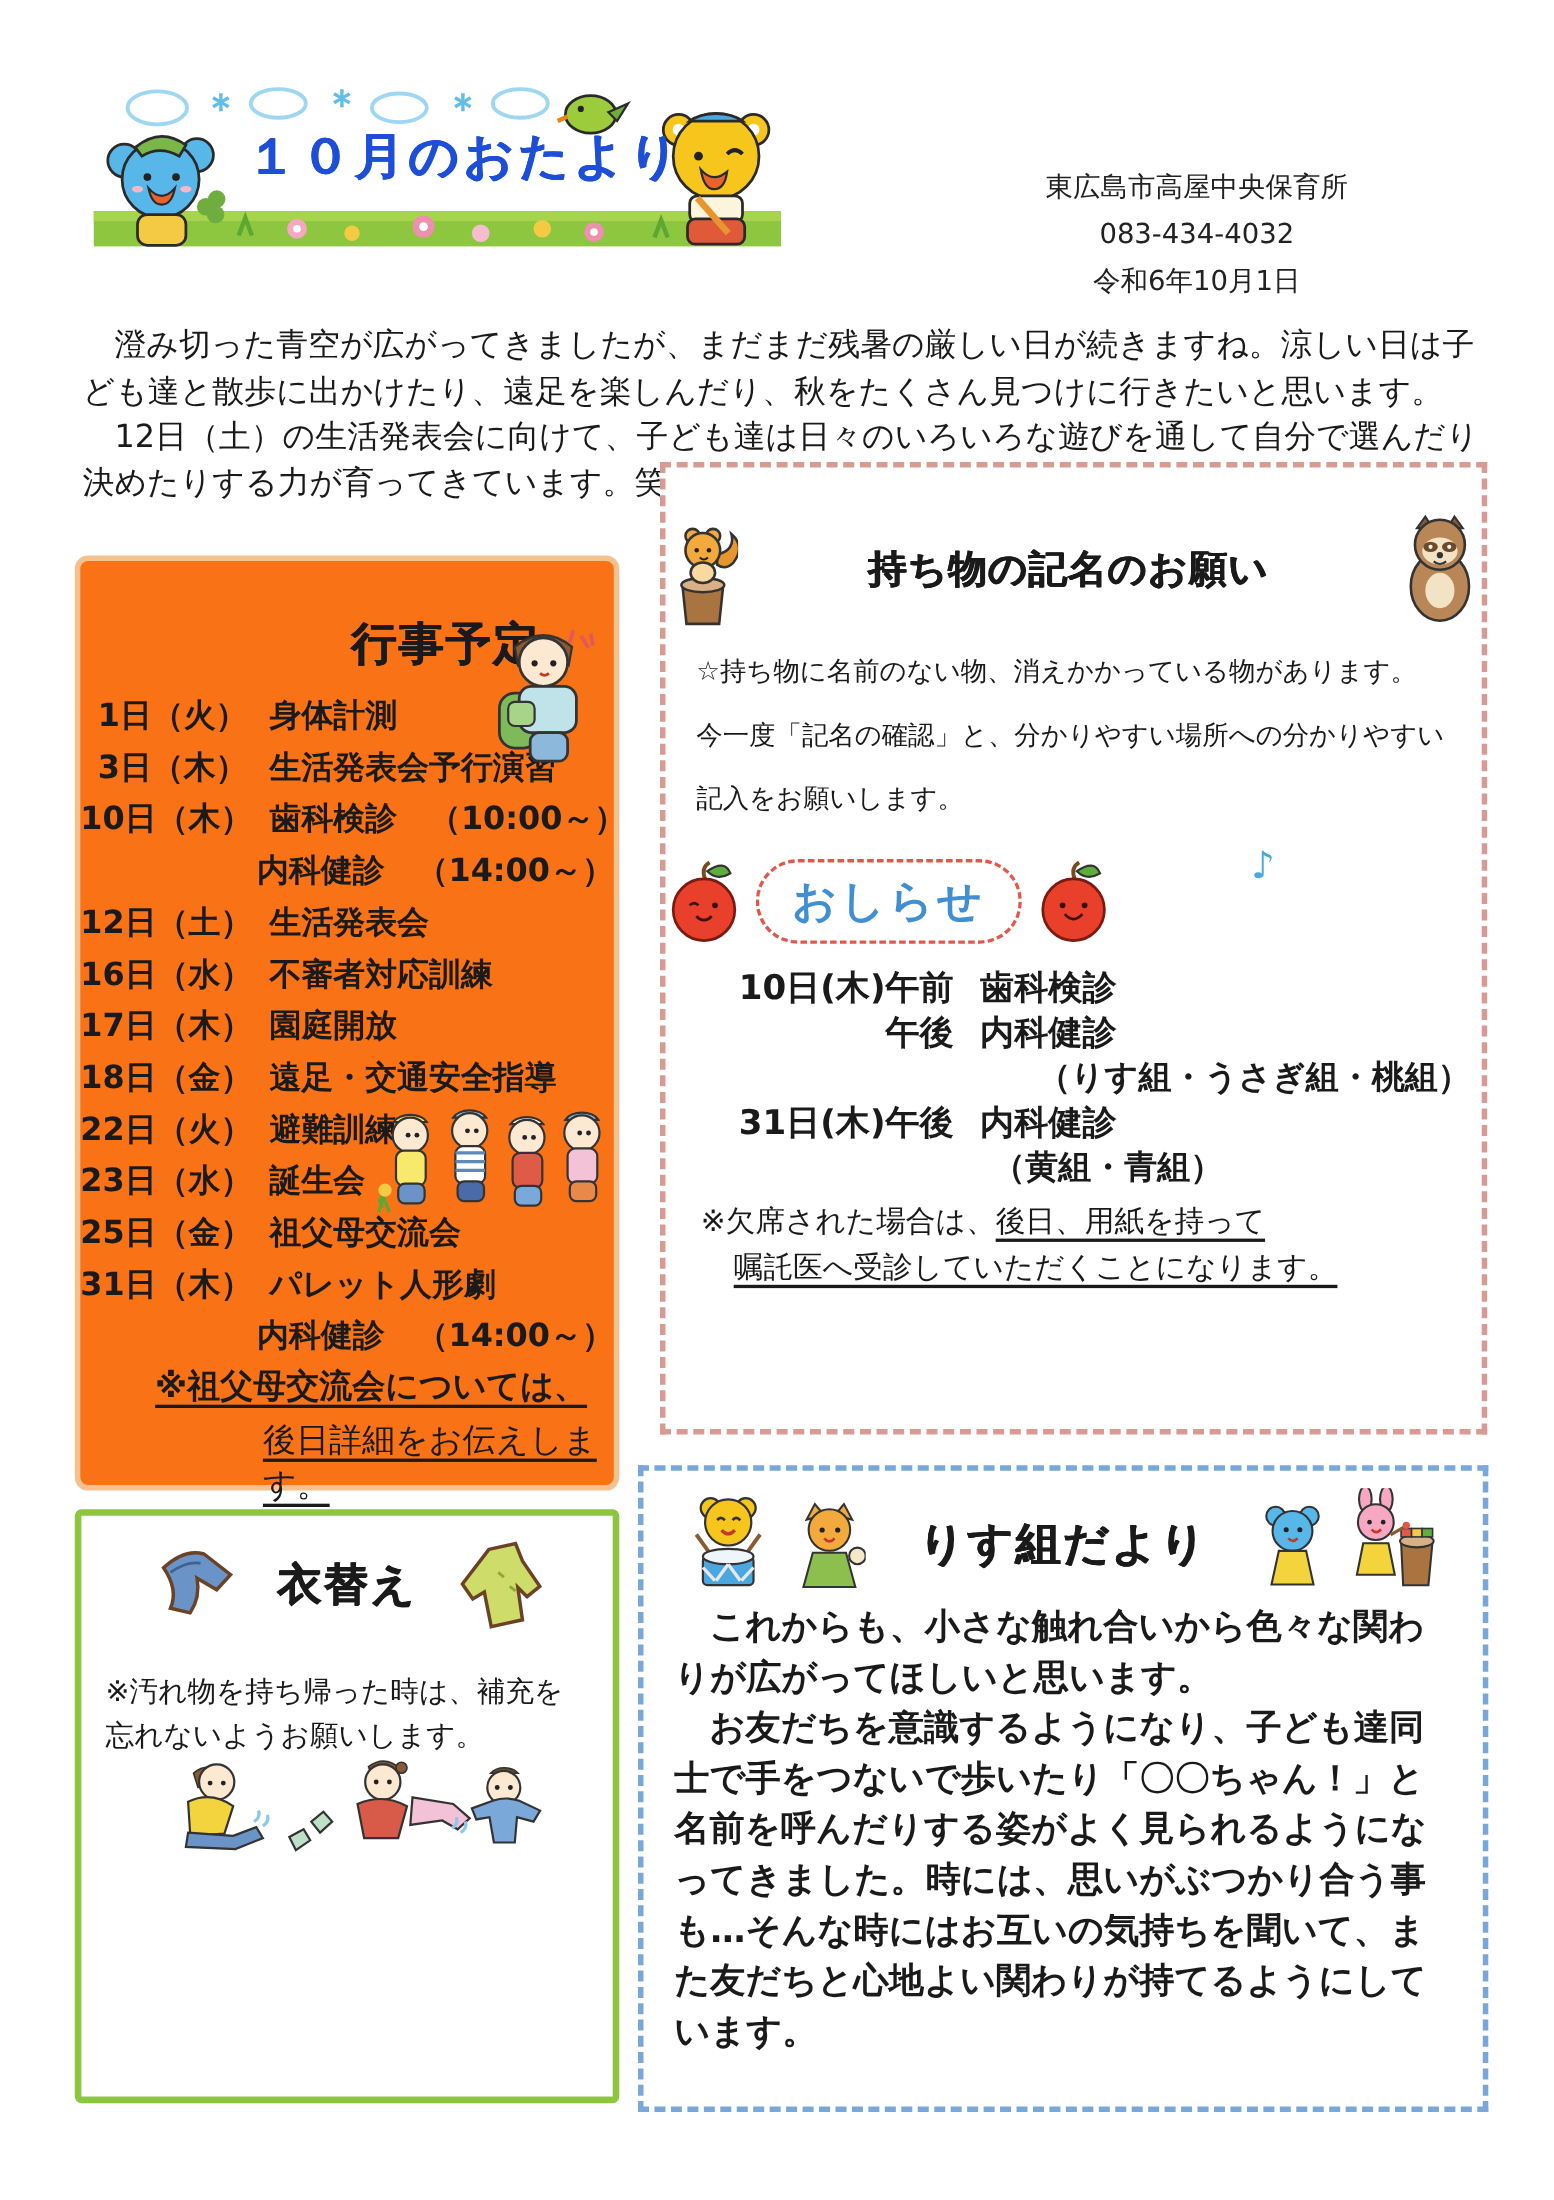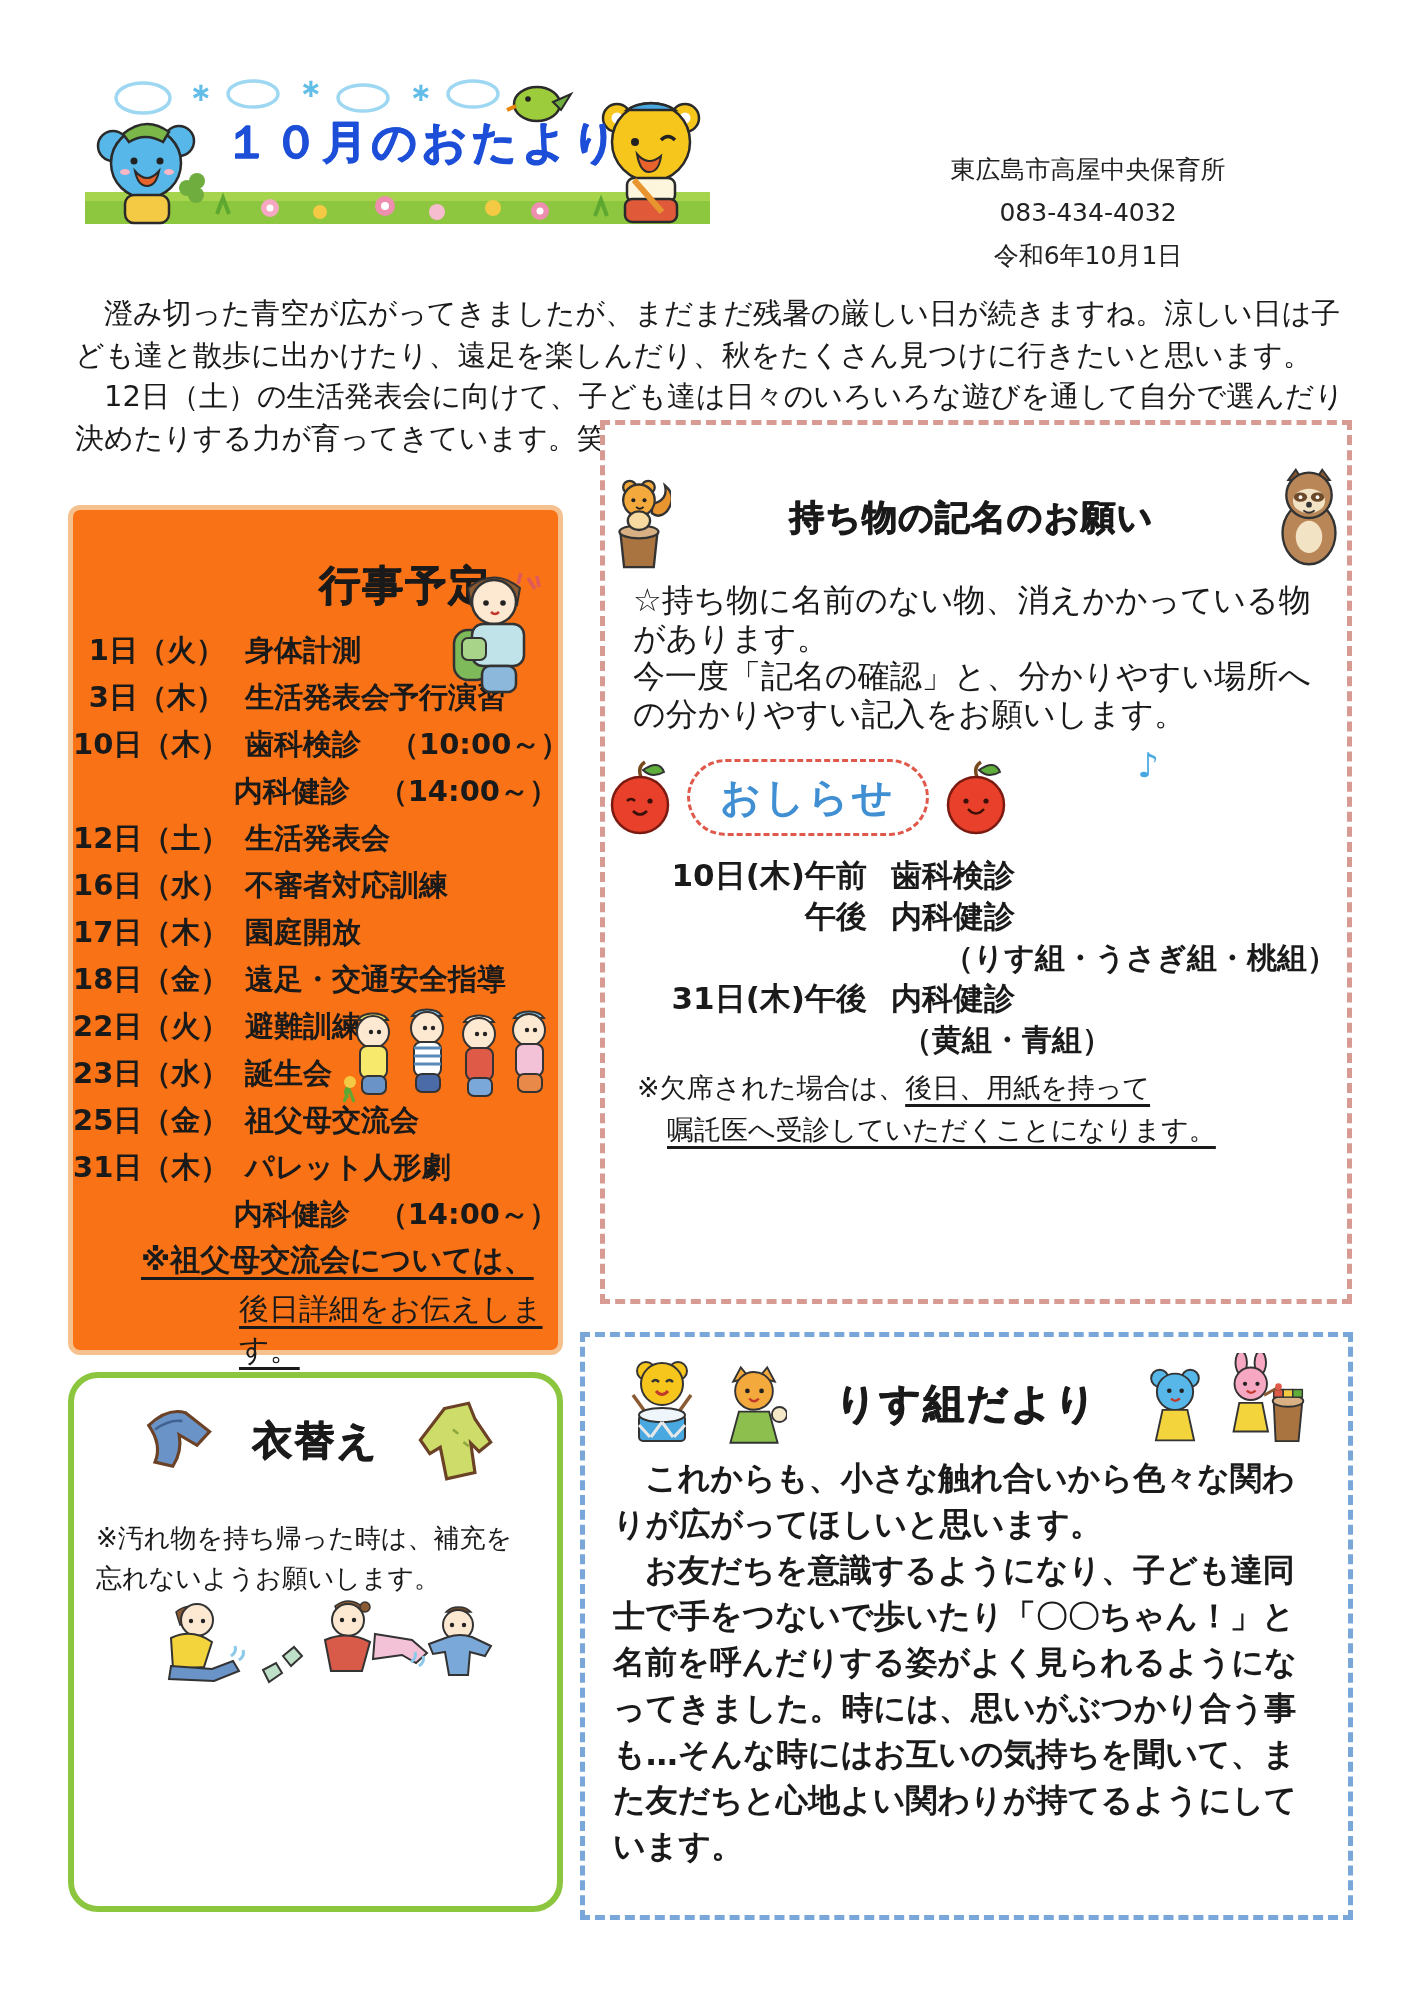--- a/index.html
+++ b/index.html
@@ -30,35 +30,35 @@
   .u{text-decoration:underline;text-underline-offset:7px;text-decoration-thickness:2.5px}
   .sched-note1{margin:2px 0 0 68px;font-size:30px;font-weight:800}
   .sched-note2{margin:8px 0 0 166px;font-size:30px;font-weight:400}
   .boy-art{position:absolute;right:8px;top:58px}
   .walk-art{position:absolute;right:2px;top:472px}
 
   
   .bel-box{left:600px;top:420px;width:742px;height:874px;border:5px dashed #d89b94;background:#fff}
   .bel-titlerow{display:flex;align-items:center;justify-content:space-between;gap:8px;margin-top:40px}
   .bel-title{font-size:35px;letter-spacing:1px}
-  .bel-body{margin:12px 28px 0;font-size:32px;line-height:38px}
+  .bel-body{margin:12px 28px 0;font-size:24px;line-height:58px}
   .badge-row{display:flex;align-items:center;gap:12px;margin-top:24px;position:relative}
   .badge-oval{border:3.5px dashed #e0584a;border-radius:70px;padding:8px 30px;font-size:40px;font-weight:800;color:#3f8fd2;letter-spacing:3px}
   .music-note{position:absolute;right:188px;top:-12px;color:#4aa8e0;font-size:34px;font-weight:700}
   .osh-rows{margin-top:18px;font-size:31px;font-weight:800}
   .orow{display:flex;height:41px;align-items:center}
   .o-date{width:262px;text-align:right;white-space:pre}
   .o-event{margin-left:24px}
   .o-group1{height:41px;line-height:41px;text-align:right;padding-right:10px;font-weight:700;font-size:30px}
   .o-group2{height:41px;line-height:41px;text-align:right;padding-right:235px;font-weight:700;font-size:30px}
   .osh-note1{margin:10px 0 0 32px;font-size:27px}
   .osh-note2{margin:6px 0 0 62px;font-size:27px}
 
   
-  .kor-box{left:68px;top:1372px;width:483px;height:528px;border:6px solid #8cc63e;border-radius:30px;background:#fff}
+  .kor-box{left:68px;top:1372px;width:483px;height:528px;border:6px solid #8cc63e;border-radius:6px;background:#fff}
   .kor-titlerow{display:flex;align-items:center;justify-content:center;gap:34px;margin-top:20px}
   .kor-title{font-size:40px;letter-spacing:2px}
   .kor-body{margin:4px 22px 0;font-size:26px;line-height:40px}
   .kor-note{margin:36px 22px 0;font-size:26px;line-height:40px}
   .kids-art{display:block;margin:0 auto}
 
   
   .risu-box{left:580px;top:1332px;width:763px;height:578px;border:5px dashed #79a7d9;background:#fff}
   .risu-titlerow{display:flex;align-items:flex-end;justify-content:center;gap:20px;margin-top:14px}
   .risu-title{font-size:41px;letter-spacing:2px;margin:0 28px;padding-bottom:18px}

